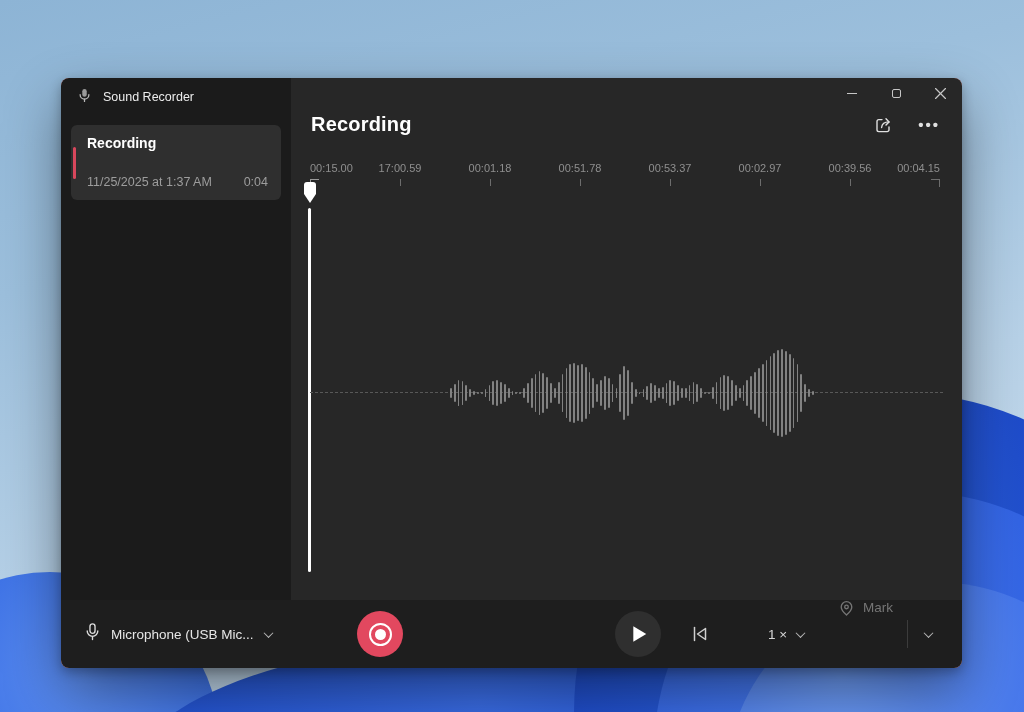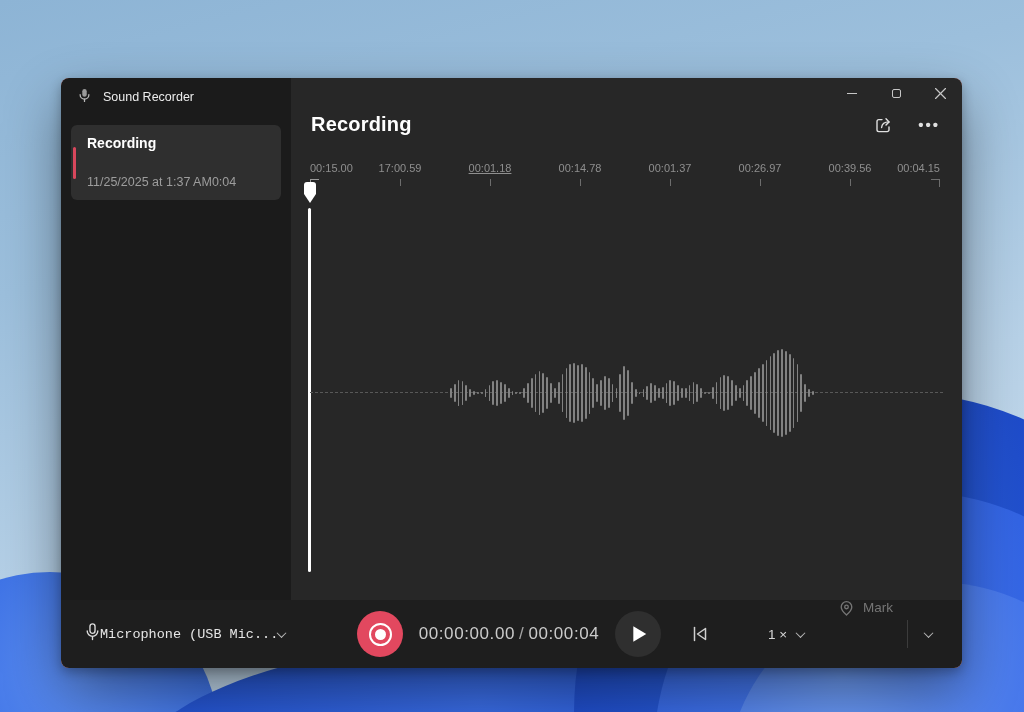--- a/index.html
+++ b/index.html
@@ -41,21 +41,21 @@
     background:#2e2e2e; border:1px solid #3e3e3e; border-radius:6px;
     padding:6px 15px 7px 12px; color:#f2f2f2; font-size:13.5px; cursor:pointer;
   }
   .rec-item {
     margin:17px 10px 0 10px; background:#2f2f2f; border-radius:6px;
     padding:10px 13px 11px 16px; position:relative; cursor:pointer;
   }
   .rec-pill { position:absolute; left:2px; top:50%; transform:translateY(-50%);
     width:3px; height:32px; border-radius:2px; background:#d8475c; }
   .rec-title { font-size:14px; font-weight:700; color:#ffffff; margin-bottom:4px; }
-  .rec-sub { display:flex; align-items:baseline;margin-top:24px; }
+  .rec-sub { display:flex; justify-content:space-between; align-items:baseline;margin-top:24px; }
   .rec-date { font-size:12.5px; color:#9d9d9d; }
   .rec-dur { font-size:12.5px; color:#9d9d9d; }
 
   
   .main { flex:1; background:#272727; position:relative; }
   .win-controls { position:absolute; top:0; right:0; display:flex; }
   .win-btn { width:44px; height:30px; display:flex; align-items:center; justify-content:center; cursor:pointer; }
   .glyph-min { width:10px; height:1px; background:#c6c6c6; }
   .glyph-max { width:9px; height:9px; border:1px solid #c6c6c6; border-radius:2px; }
   .page-title { position:absolute; left:20px; top:35px; font-size:20px; font-weight:700; color:#ffffff; letter-spacing:.2px; }
@@ -72,21 +72,21 @@
   
   .playhead-handle { position:absolute; left:11px; top:103px; cursor:grab; }
   .playhead-line { position:absolute; left:17px; top:130px; width:3px; height:364px; background:#ffffff; border-radius:2px; }
 
   
   .wave-baseline { position:absolute; left:19px; top:314px; width:633px; border-top:1px dashed #585858; }
   .wave-bar { position:absolute; width:1.8px; background:#828282; border-radius:1px; }
 
   
   .bottom-bar { height:68px; background:#1e1e1e; position:relative; flex:none; }
-  .mic-select { position:absolute; left:24px; top:0; height:68px; display:flex; align-items:center; cursor:pointer;font-family:Liberation Mono, monospace; }
+  .mic-select { position:absolute; left:24px; top:0; height:68px; display:flex; align-items:center; gap:11px; cursor:pointer; }
   .mic-label { font-size:13.5px; color:#e6e6e6; }
   .chev { width:7px; height:7px; border-right:1.6px solid #b9b9b9; border-bottom:1.6px solid #b9b9b9; transform:rotate(45deg) translate(-1px,-1px); display:inline-block; }
   .record-btn { position:absolute; left:296px; top:11px; width:46px; height:46px; border-radius:50%;
     background:#e2485f; display:flex; align-items:center; justify-content:center; cursor:pointer; }
   .rec-ring { width:23px; height:23px; border:2.5px solid #ffffff; border-radius:50%; display:flex; align-items:center; justify-content:center; }
   .rec-dot { width:11px; height:11px; background:#ffffff; border-radius:50%; }
   .time-display { position:absolute; left:342px; top:0; width:212px; height:68px; line-height:68px;
     text-align:center; font-size:17px; color:#cbcbcb; letter-spacing:.6px; white-space:nowrap; }
   .time-sep { color:#a5a5a5; padding:0 4px; }
   .play-btn { position:absolute; left:554px; top:11px; width:46px; height:46px; border-radius:50%;
@@ -165,27 +165,27 @@
         <span class="icon-btn more-dots">
           <span>•••</span>
         </span>
       </div>
 
       <div id="timeline">
           <div class="tl-label" style="left: 19px; transform: none;">00:15.00</div>
           <div class="tick-first" style="left: 19px;"></div>
           <div class="tl-label" style="left: 109px; transform: translateX(-50%);">17:00.59</div>
           <div class="tick-mid" style="left: 109px;"></div>
-          <div class="tl-label" style="left: 199px; transform: translateX(-50%); text-decoration: underline;">00:01.18</div>
+          <div class="tl-label" style="left: 199px; transform: translateX(-50%);">00:01.18</div>
           <div class="tick-mid" style="left: 199px;"></div>
-          <div class="tl-label" style="left: 289px; transform: translateX(-50%);">00:14.78</div>
+          <div class="tl-label" style="left: 289px; transform: translateX(-50%);">00:51.78</div>
           <div class="tick-mid" style="left: 289px;"></div>
-          <div class="tl-label" style="left: 379px; transform: translateX(-50%);">00:01.37</div>
+          <div class="tl-label" style="left: 379px; transform: translateX(-50%);">00:53.37</div>
           <div class="tick-mid" style="left: 379px;"></div>
-          <div class="tl-label" style="left: 469px; transform: translateX(-50%);">00:26.97</div>
+          <div class="tl-label" style="left: 469px; transform: translateX(-50%);">00:02.97</div>
           <div class="tick-mid" style="left: 469px;"></div>
           <div class="tl-label" style="left: 559px; transform: translateX(-50%);">00:39.56</div>
           <div class="tick-mid" style="left: 559px;"></div>
           <div class="tl-label" style="left: 649px; transform: translateX(-100%);">00:04.15</div>
           <div class="tick-last" style="left: 640px;"></div>
         </div>
 
       <div class="playhead-handle">
         <svg width="16" height="24" viewBox="0 0 16 24">
           <path d="M2 4 q0 -3 3 -3 h6 q3 0 3 3 v9 l-6 9 -6 -9 z" fill="#ffffff"></path>
@@ -306,21 +306,20 @@
       <span class="mic-label">Microphone (USB Mic...</span>
       <span class="chev"></span>
     </div>
 
     <div class="record-btn">
       <div class="rec-ring">
           <div class="rec-dot"></div>
         </div>
     </div>
 
-    <div class="time-display"><span>00:00:00.00</span><span class="time-sep">/</span><span>00:00:04</span></div>
 
     <div class="play-btn">
       <svg width="17" height="18" viewBox="0 0 14 16" style="margin-left:3px;">
         <path d="M1.5 1.2 L13 8 L1.5 14.8 Z" fill="#ffffff"></path>
       </svg>
     </div>
 
     <div class="skip-btn">
       <svg width="20" height="20" viewBox="0 0 20 20" fill="none" stroke="#d0d0d0" stroke-width="1.5" stroke-linejoin="round" stroke-linecap="round">
         <line x1="4.5" y1="3.5" x2="4.5" y2="16.5"></line>

